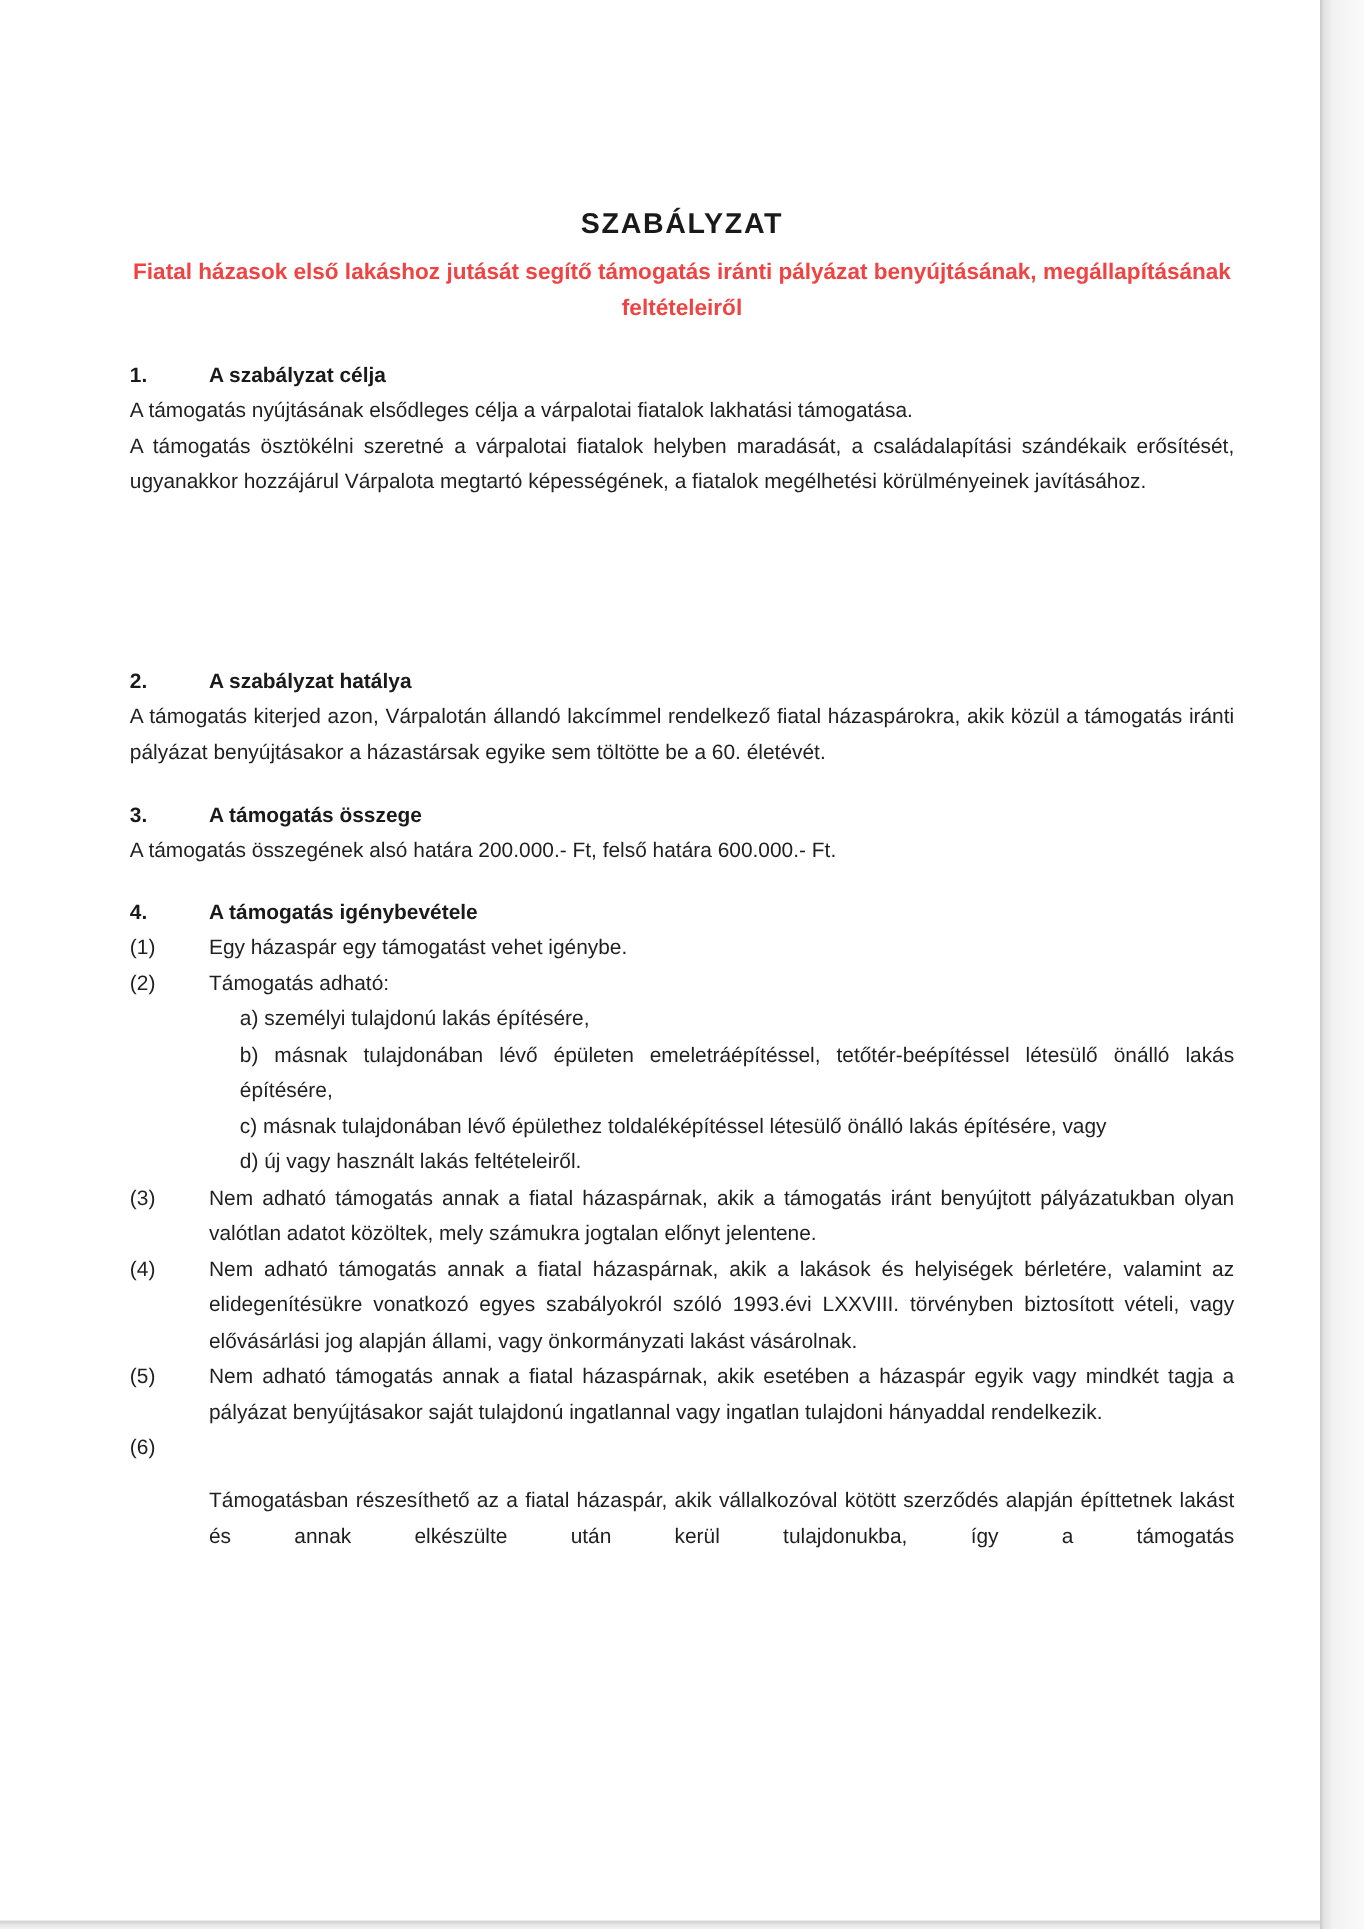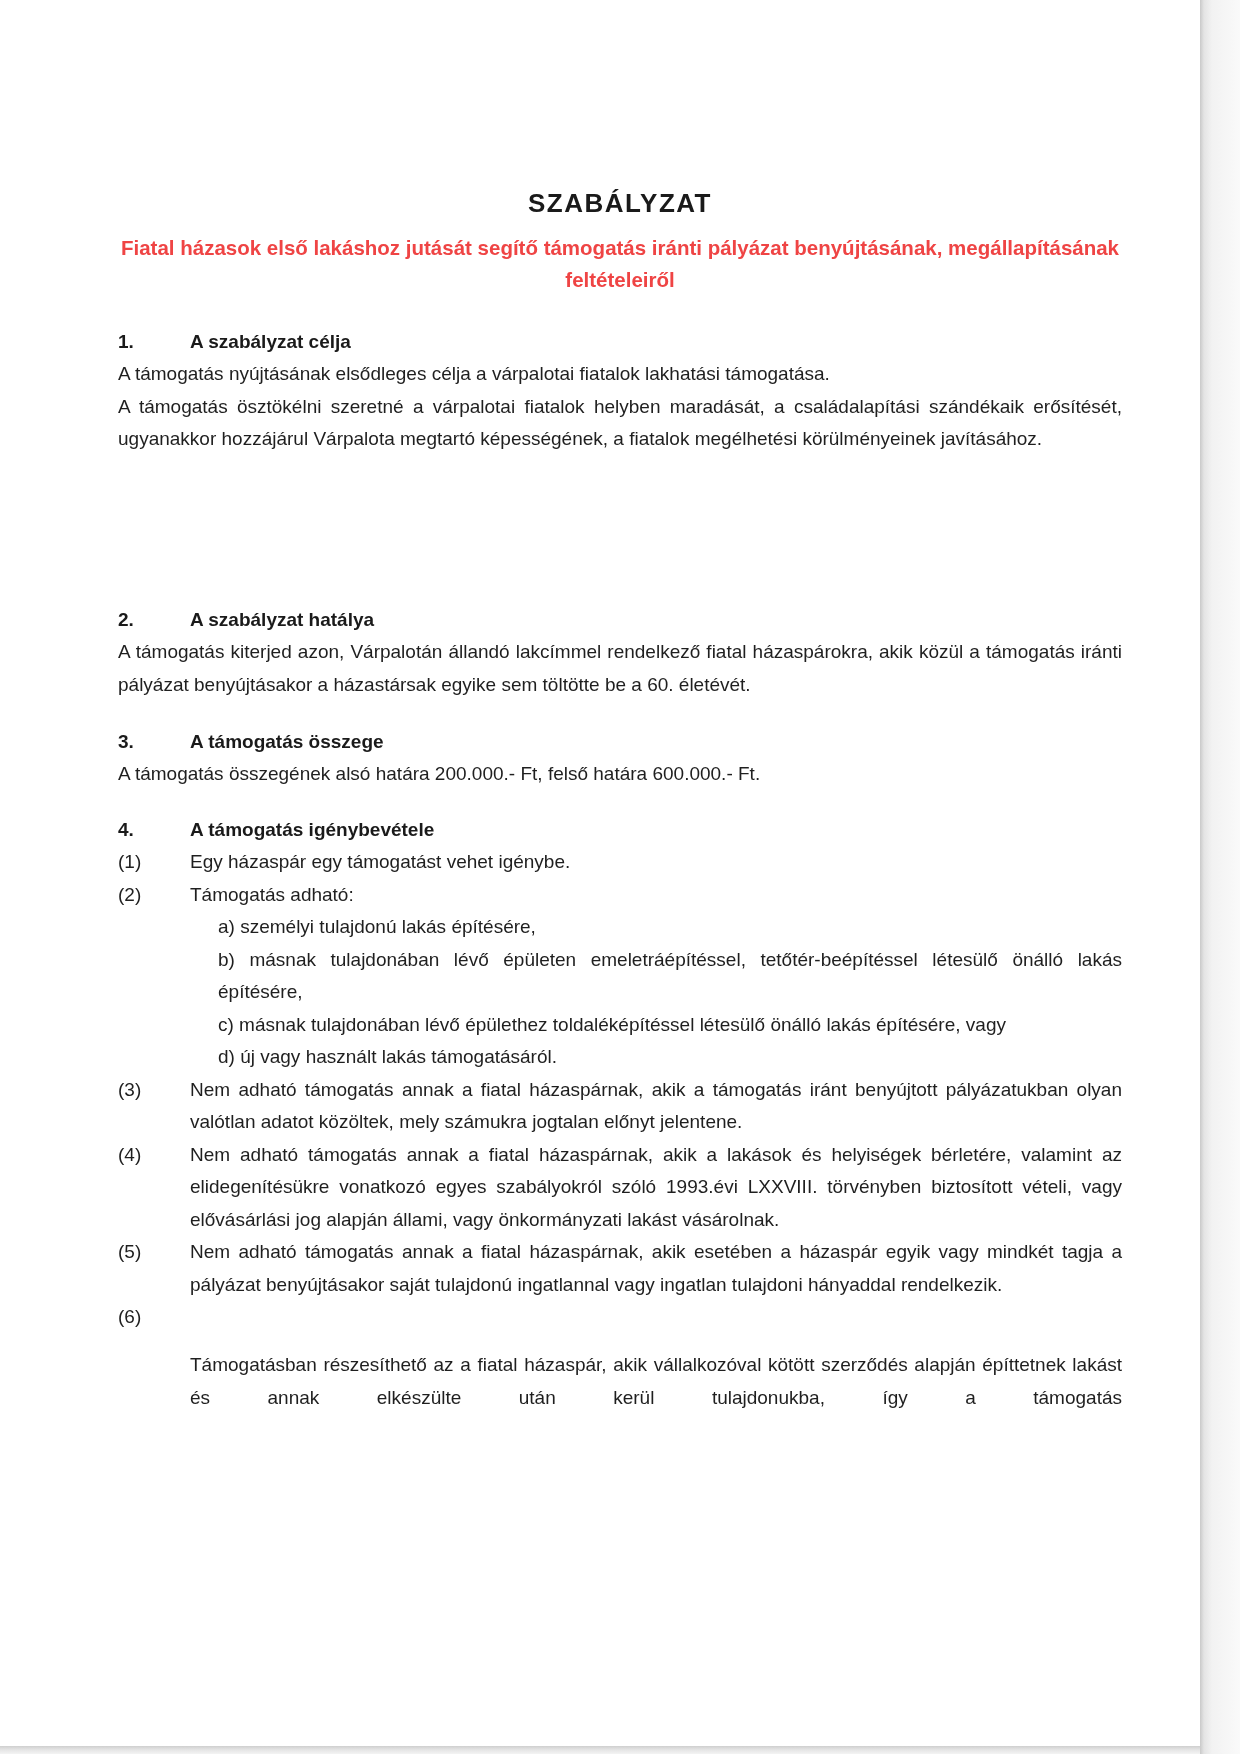--- a/index.html
+++ b/index.html
@@ -150,21 +150,21 @@
       <span class="item-text">Egy házaspár egy támogatást vehet igénybe.</span>
     </div>
 
     <div class="item">
       <span class="item-num">(2)</span>
       <span class="item-text">Támogatás adható:</span>
     </div>
     <div class="sub-item">a) személyi tulajdonú lakás építésére,</div>
     <div class="sub-item">b) másnak tulajdonában lévő épületen emeletráépítéssel, tetőtér-beépítéssel létesülő önálló lakás építésére,</div>
     <div class="sub-item">c) másnak tulajdonában lévő épülethez toldaléképítéssel létesülő önálló lakás építésére, vagy</div>
-    <div class="sub-item">d) új vagy használt lakás támogatásáról.</div>
+    <div class="sub-item">d) új vagy használt lakás feltételeiről.</div>
 
     <div class="item">
       <span class="item-num">(3)</span>
       <span class="item-text">Nem adható támogatás annak a fiatal házaspárnak, akik a támogatás iránt benyújtott pályázatukban olyan valótlan adatot közöltek, mely számukra jogtalan előnyt jelentene.</span>
     </div>
     <div class="item">
       <span class="item-num">(4)</span>
       <span class="item-text">Nem adható támogatás annak a fiatal házaspárnak, akik a lakások és helyiségek bérletére, valamint az elidegenítésükre vonatkozó egyes szabályokról szóló 1993.évi LXXVIII. törvényben biztosított vételi, vagy elővásárlási jog alapján állami, vagy önkormányzati lakást vásárolnak.</span>
     </div>
     <div class="item">

